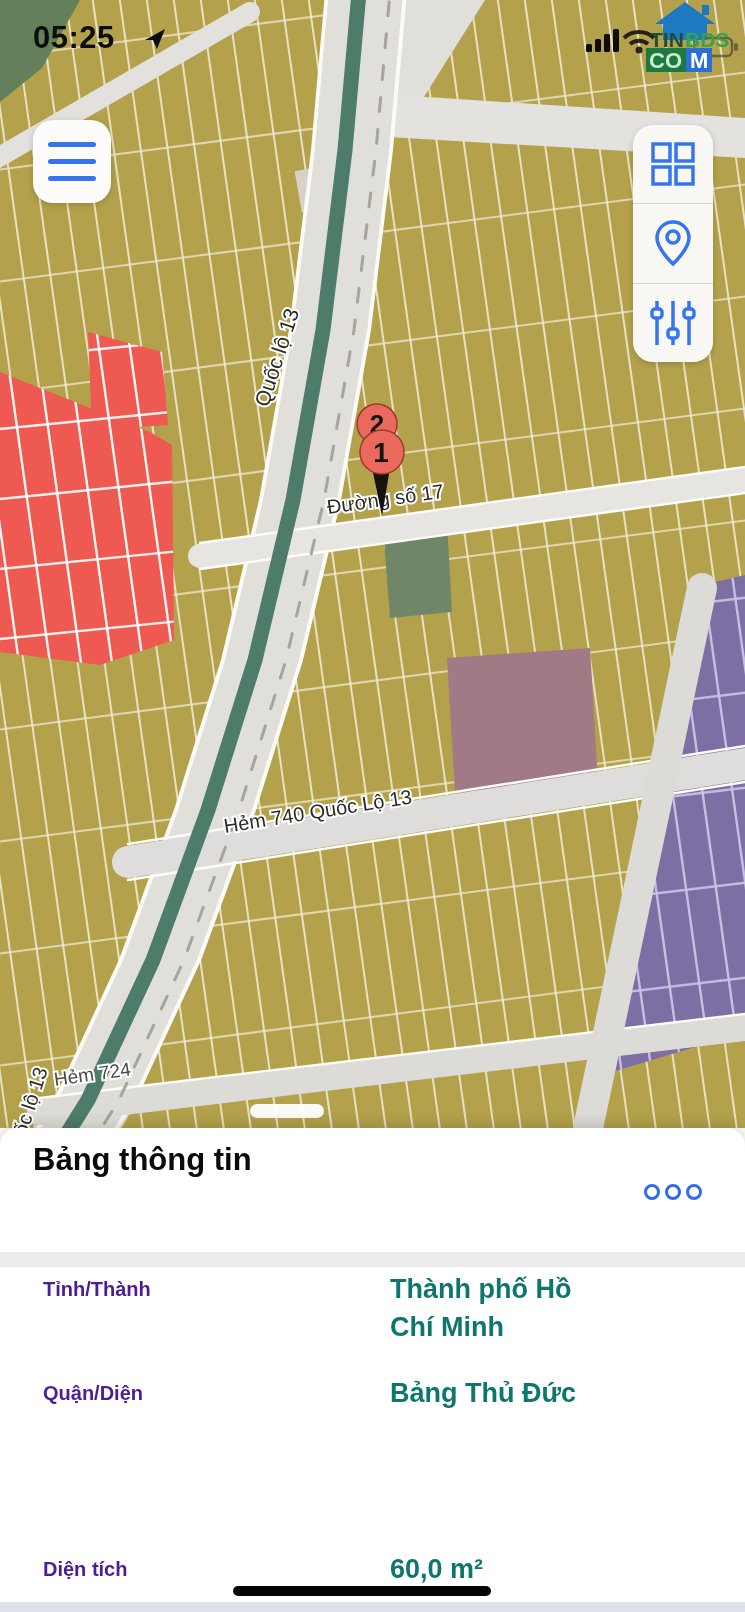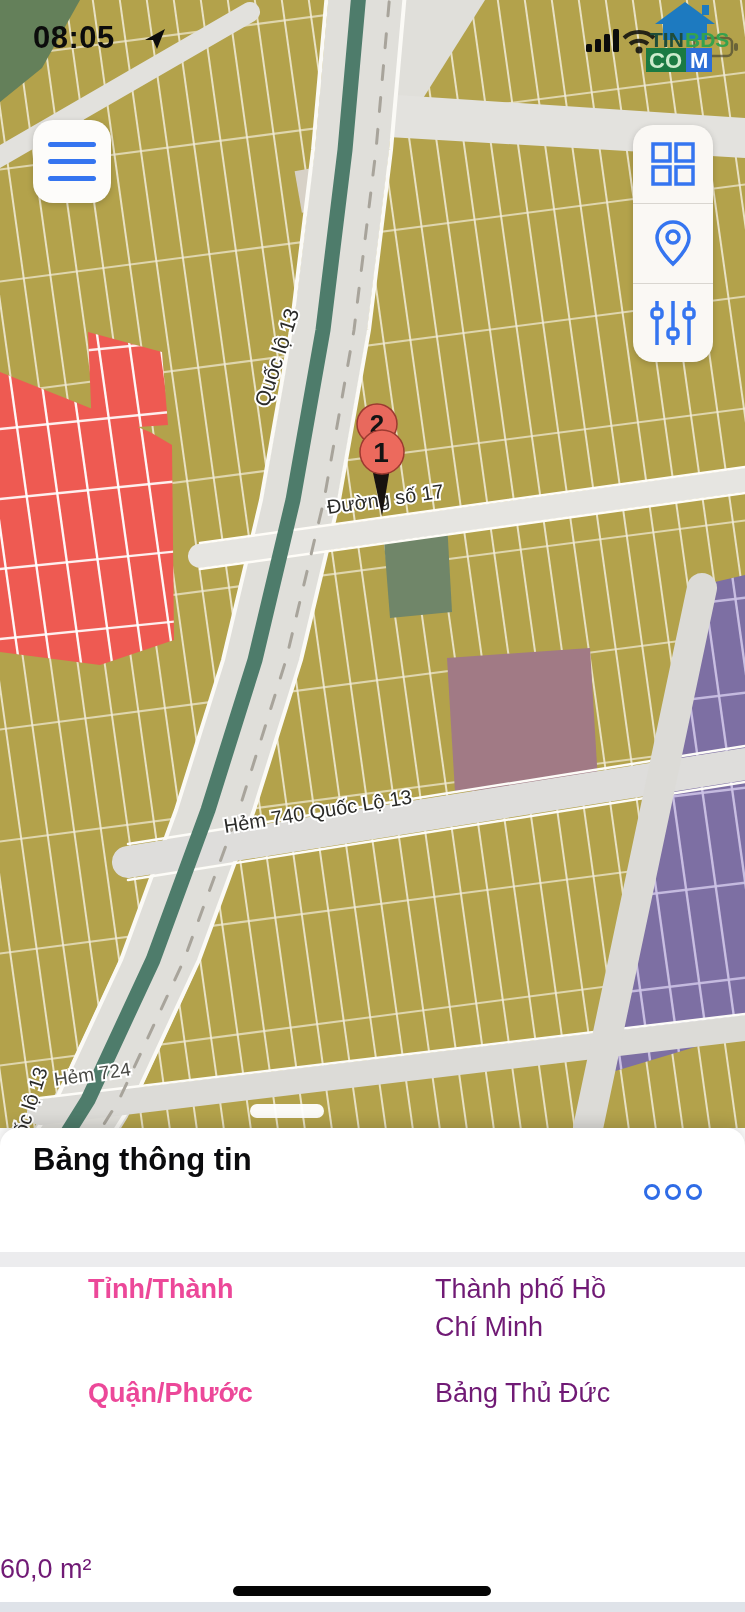--- a/index.html
+++ b/index.html
@@ -24,22 +24,22 @@
   .stack .seg{flex:1;display:flex;align-items:center;justify-content:center;}
   .stack .seg + .seg{border-top:1px solid #d9d6d0;}
 
   
   .sheet{position:absolute;left:0;top:1128px;width:745px;height:484px;background:#ffffff;
          border-radius:18px 18px 0 0;box-shadow:0 -4px 14px rgba(0,0,0,.15);z-index:40;}
   .sheet-title{position:absolute;left:33px;top:1142px;font-size:31px;font-weight:700;color:#0b0b0d;z-index:41;}
   .dots-btn{position:absolute;left:640px;top:1178px;width:70px;height:30px;z-index:41;}
   .divider-band{position:absolute;left:0;top:1252px;width:745px;height:15px;background:#ececee;z-index:41;}
   .row{position:absolute;left:0;width:745px;display:flex;z-index:41;}
-  .row .lab{margin-left:88px;width:347px;font-size:27px;font-weight:700;color:#ec4899;line-height:38px;}
-  .row .val{width:200px;font-size:27px;font-weight:400;color:#701a75;line-height:38px;}
+  .row .lab{margin-left:43px;width:347px;font-size:20px;font-weight:700;color:#4c1d95;line-height:38px;}
+  .row .val{width:200px;font-size:27px;font-weight:700;color:#0f766e;line-height:38px;}
   .home-bar{position:absolute;left:233px;top:1586px;width:258px;height:10px;border-radius:5px;background:#050505;z-index:42;}
   .bottom-strip{position:absolute;left:0;top:1602px;width:745px;height:10px;background:#dfe3e9;z-index:43;}
 </style>
 </head>
 <body>
 
 <div class="screen">
 
   <svg id="mapsvg" class="abs" style="left:0;top:0;z-index:1" width="745" height="1128" viewBox="0 0 745 1128">
     <defs>
@@ -200,21 +200,21 @@
       <text x="377" y="433" text-anchor="middle" font-size="26" font-weight="700" fill="#141414">2</text>
     </g>
     <g>
       <polygon points="372,468 390,468 382,516" fill="#17120f"></polygon>
       <circle cx="382" cy="452" r="22" fill="#ec6a5d" stroke="#9c3a30" stroke-width="1.5"></circle>
       <text x="381" y="462" text-anchor="middle" font-size="28" font-weight="700" fill="#141414">1</text>
     </g>
   </svg>
 
   <div class="statusbar">
-    <div class="time">08:05</div>
+    <div class="time">05:25</div>
     <svg class="nav-arrow" width="26" height="26" viewBox="0 0 26 26">
       <path d="M3,14 L23,3 L15,23 L11,14 Z" fill="#0c0c0c"></path>
     </svg>
     <svg class="sig" width="40" height="28" viewBox="0 0 40 28">
       <rect x="2" y="18" width="6" height="8" rx="1.5" fill="#0c0c0c"></rect>
       <rect x="11" y="13" width="6" height="13" rx="1.5" fill="#0c0c0c"></rect>
       <rect x="20" y="8" width="6" height="18" rx="1.5" fill="#0c0c0c"></rect>
       <rect x="29" y="3" width="6" height="23" rx="1.5" fill="#0c0c0c"></rect>
     </svg>
     <svg class="logo" width="120" height="72" viewBox="0 0 120 72">
@@ -285,22 +285,23 @@
       <circle cx="54" cy="14" r="6.5"></circle>
     </svg>
   </div>
   <div class="divider-band"></div>
 
   <div class="row" style="top:1270px">
     <div class="lab">Tỉnh/Thành</div>
     <div class="val">Thành phố Hồ Chí Minh</div>
   </div>
   <div class="row" style="top:1374px">
-    <div class="lab">Quận/Phước</div>
+    <div class="lab">Quận/Diện</div>
     <div class="val">Bảng Thủ Đức</div>
   </div>
   <div class="row" style="top:1550px">
+    <div class="lab">Diện tích</div>
     <div class="val">60,0 m²</div>
   </div>
 
   <div class="home-bar"></div>
   <div class="bottom-strip"></div>
 </div>
 
 </body></html>

